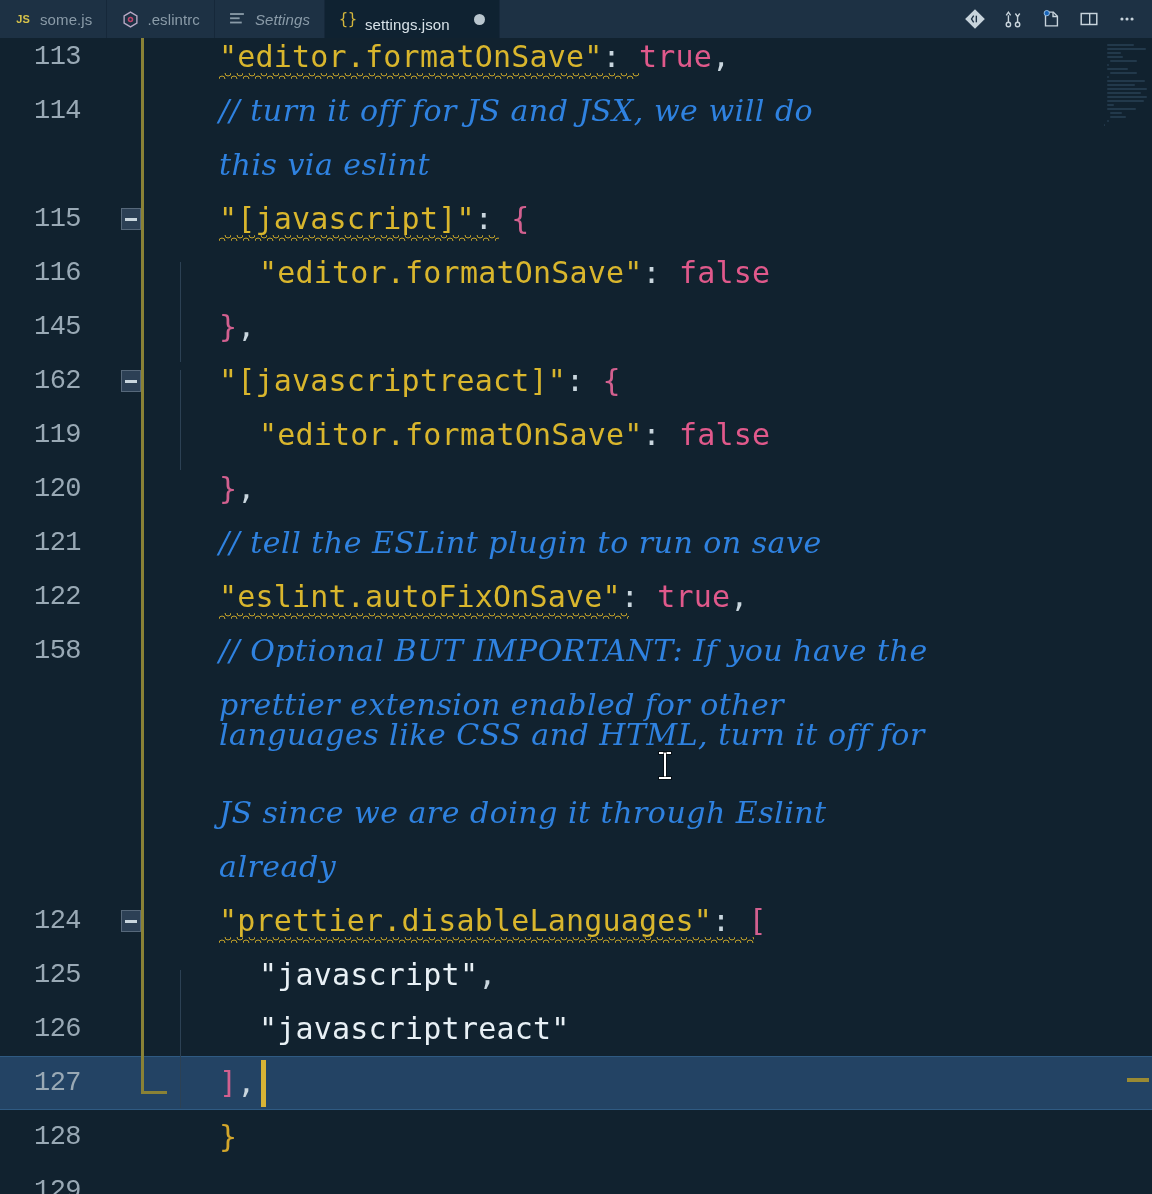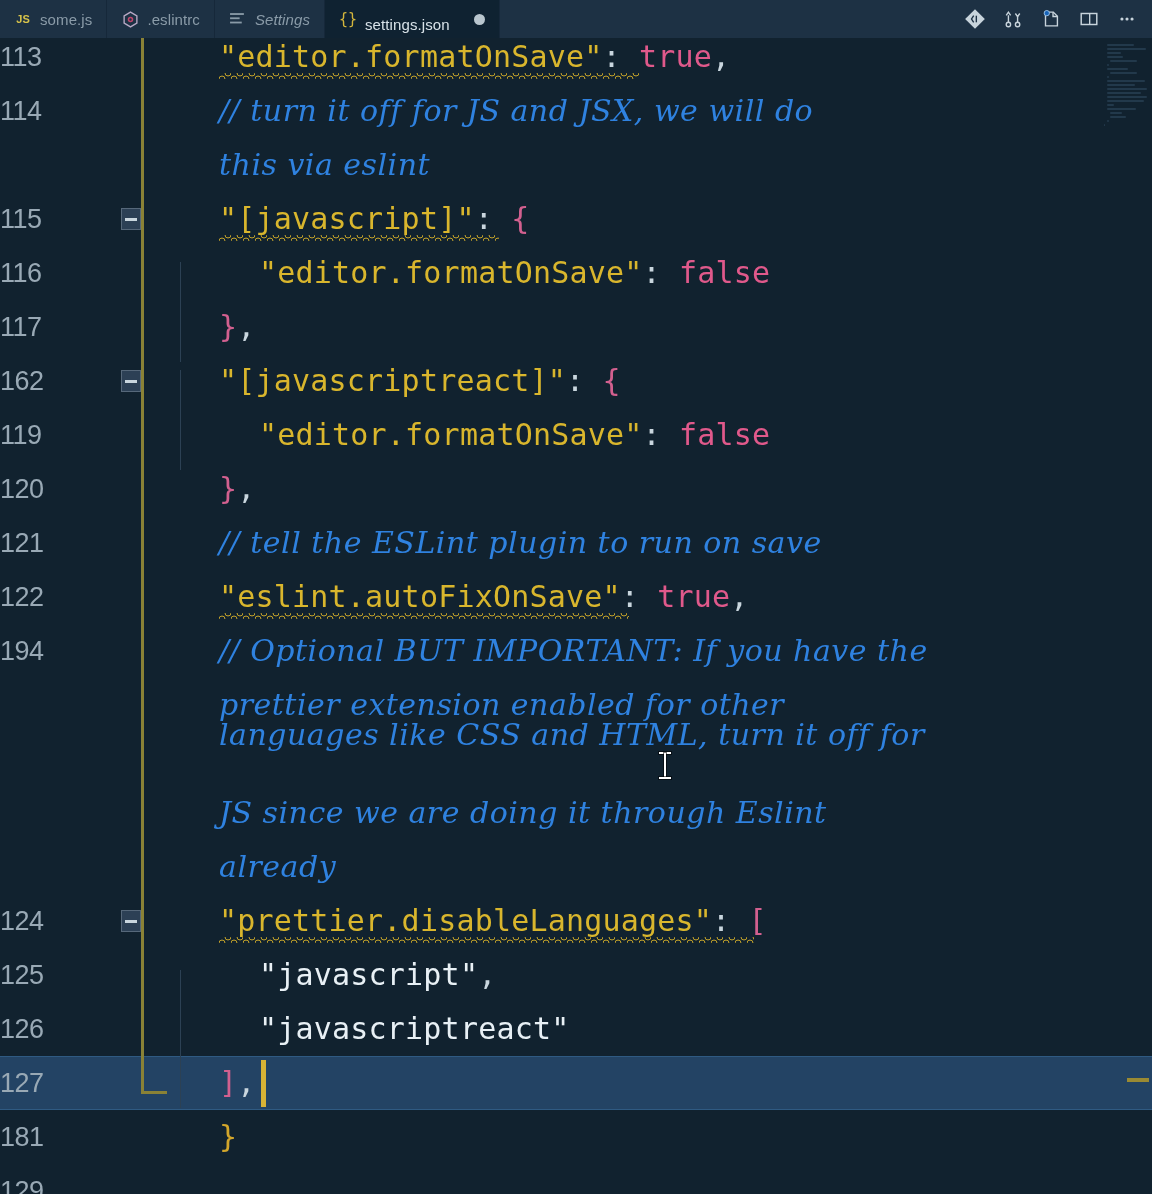--- a/index.html
+++ b/index.html
@@ -125,23 +125,23 @@
   #mm-cursor {
     position: absolute; right: 3px; top: 1040px;
     width: 22px; height: 4px; background: #9a8a33;
     opacity: 1;
   }
 
   
   .ln {
     position: absolute;
     left: 0; width: 115px;
-    text-align: left;
+    text-align: center;
     color: #99a9b5;
-    font-family: Liberation Sans, sans-serif;
+    font-family: Liberation Mono, monospace;
     font-size: 27px;
     line-height: 54px;
     letter-spacing: -0.5px;
   }
   .fold {
     position: absolute;
     left: 120px;
     width: 22px;
     height: 54px;
     display: flex; align-items: center; justify-content: center;
@@ -309,55 +309,55 @@
       <div class="code" style="top: 46px;"><span class="k-comment">// turn it off for JS and JSX, we will do</span></div>
       <div class="code" style="top: 100px;"><span class="k-comment">this via eslint</span></div>
       <div class="ln" style="top: 154px;">115</div>
       <div class="fold" style="top: 154px;">
         <div class="fold-box"></div>
       </div>
       <div class="code" style="top: 154px;"><span class="k-key">"[javascript]"</span><span class="k-punc">: </span><span class="k-brace">{</span></div>
       <div class="squig" style="left: 219px; top: 197px; width: 280px;"></div>
       <div class="ln" style="top: 208px;">116</div>
       <div class="code ind1" style="top: 208px;"><span class="k-key">"editor.formatOnSave"</span><span class="k-punc">: </span><span class="k-bool">false</span></div>
-      <div class="ln" style="top: 262px;">117</div>
+      <div class="ln" style="top: 262px;">145</div>
       <div class="code" style="top: 262px;"><span class="k-brace">}</span><span class="k-punc">,</span></div>
       <div class="ln" style="top: 316px;">162</div>
       <div class="fold" style="top: 316px;">
         <div class="fold-box"></div>
       </div>
       <div class="code" style="top: 316px;"><span class="k-key">"[javascriptreact]"</span><span class="k-punc">: </span><span class="k-brace">{</span></div>
       <div class="ln" style="top: 370px;">119</div>
       <div class="code ind1" style="top: 370px;"><span class="k-key">"editor.formatOnSave"</span><span class="k-punc">: </span><span class="k-bool">false</span></div>
       <div class="ln" style="top: 424px;">120</div>
       <div class="code" style="top: 424px;"><span class="k-brace">}</span><span class="k-punc">,</span></div>
       <div class="ln" style="top: 478px;">121</div>
       <div class="code" style="top: 478px;"><span class="k-comment">// tell the ESLint plugin to run on save</span></div>
       <div class="ln" style="top: 532px;">122</div>
       <div class="code" style="top: 532px;"><span class="k-key">"eslint.autoFixOnSave"</span><span class="k-punc">: </span><span class="k-bool">true</span><span class="k-punc">,</span></div>
       <div class="squig" style="left: 219px; top: 575px; width: 410px;"></div>
-      <div class="ln" style="top: 586px;">194</div>
+      <div class="ln" style="top: 586px;">158</div>
       <div class="code" style="top: 586px;"><span class="k-comment">// Optional BUT IMPORTANT: If you have the</span></div>
       <div class="code" style="top: 640px;"><span class="k-comment">prettier extension enabled for other</span></div>
       <div class="code" style="top: 670px;"><span class="k-comment">languages like CSS and HTML, turn it off for</span></div>
       <div class="code" style="top: 748px; text-align: right;"><span class="k-comment">JS since we are doing it through Eslint</span></div>
       <div class="code" style="top: 802px;"><span class="k-comment">already</span></div>
       <div class="ln" style="top: 856px;">124</div>
       <div class="fold" style="top: 856px;">
         <div class="fold-box"></div>
       </div>
       <div class="code" style="top: 856px;"><span class="k-key">"prettier.disableLanguages"</span><span class="k-punc">: </span><span class="k-brace">[</span></div>
       <div class="squig" style="left: 219px; top: 899px; width: 535px;"></div>
       <div class="ln" style="top: 910px;">125</div>
       <div class="code ind1" style="top: 910px;"><span class="k-str">"javascript"</span><span class="k-punc">,</span></div>
       <div class="ln" style="top: 964px;">126</div>
       <div class="code ind1" style="top: 964px;"><span class="k-str">"javascriptreact"</span></div>
       <div class="ln" style="top: 1018px;">127</div>
       <div class="code" style="top: 1018px;"><span class="k-brace">]</span><span class="k-punc">,</span></div>
-      <div class="ln" style="top: 1072px;">181</div>
+      <div class="ln" style="top: 1072px;">128</div>
       <div class="code" style="top: 1072px;"><span class="k-gold">}</span></div>
       <div class="ln" style="top: 1126px;">129</div>
       <div class="indent-guide" style="top: 224px; height: 100px;"></div>
       <div class="indent-guide" style="top: 332px; height: 100px;"></div>
       <div class="indent-guide" style="top: 932px; height: 138px;"></div>
     </div>
 
   <div id="cursor"></div>
 
   <div id="minimap">

